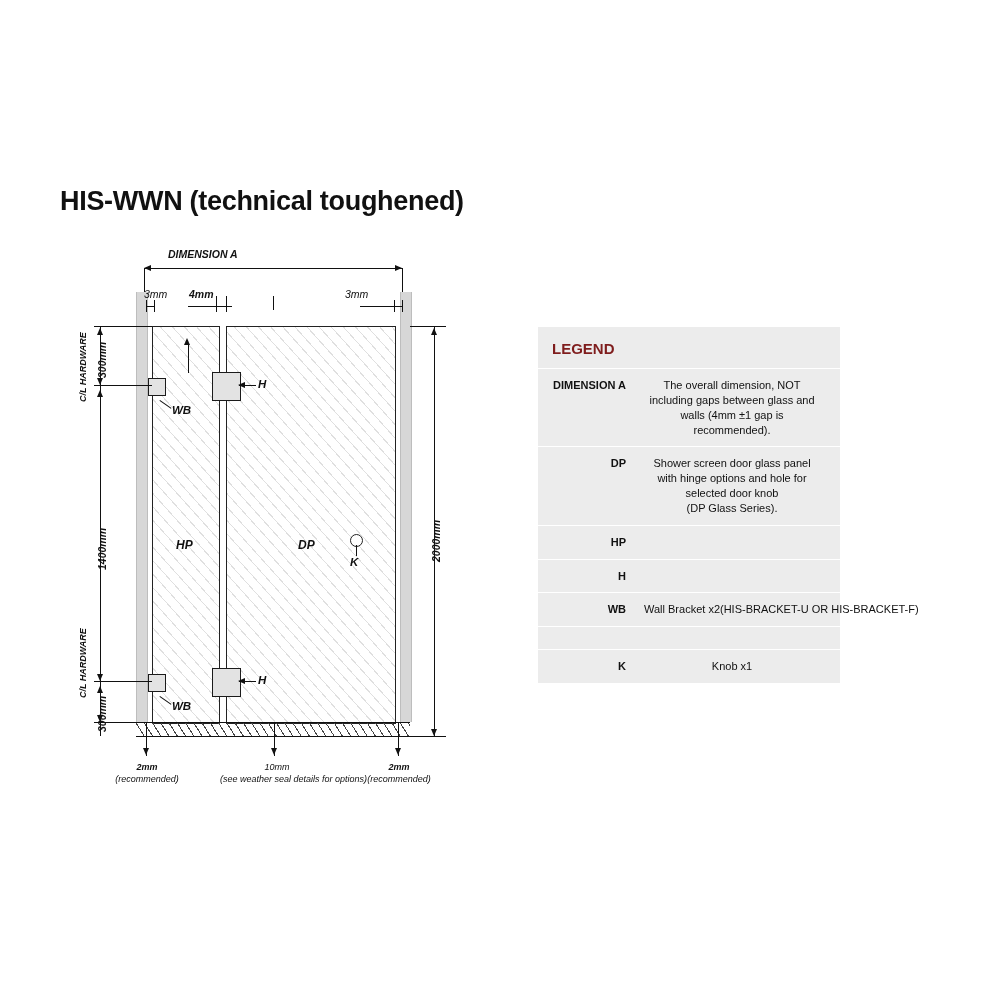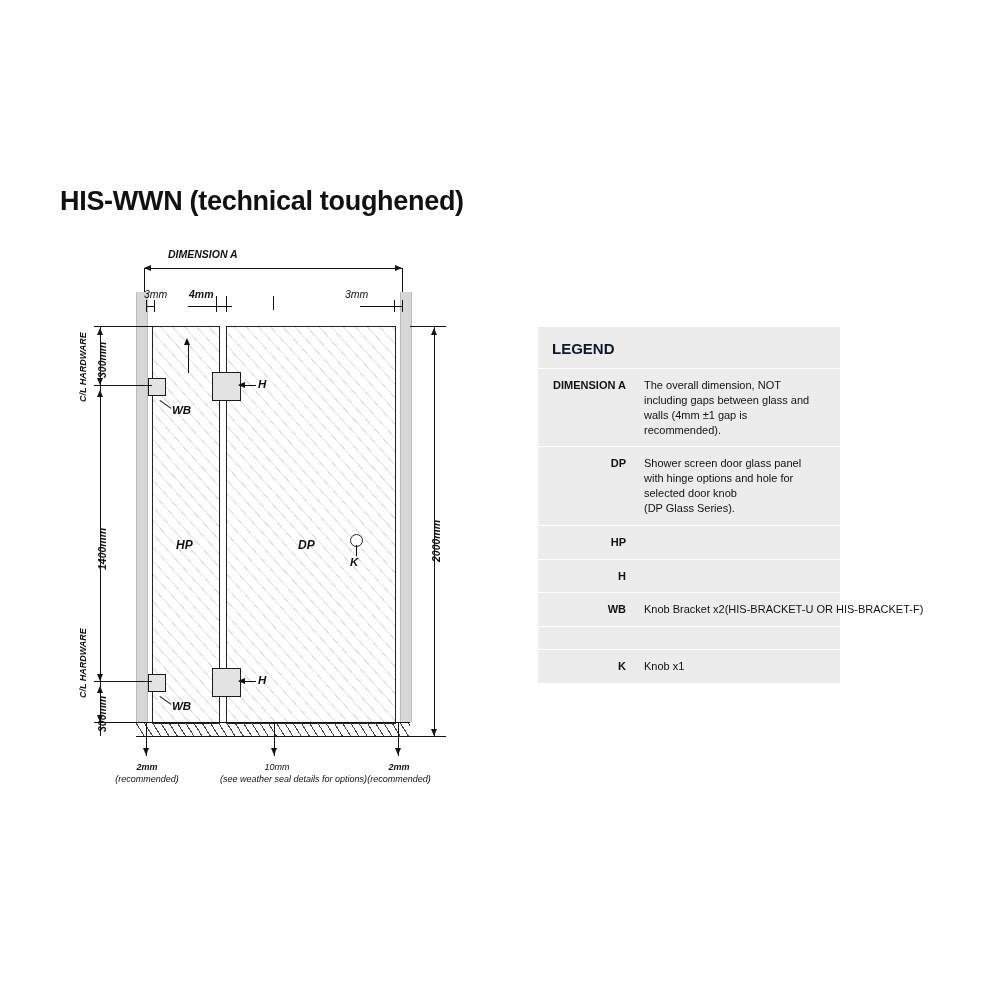--- a/index.html
+++ b/index.html
@@ -125,21 +125,21 @@
     position:absolute;
     left:538px; top:327px;
     width:302px;
     background:#ececec;
     font-size:11px;
   }
   .legend-title{
     font-size:15px;
     font-weight:bold;
     padding:13px 14px 11px 14px;
-    color:#0f172a;
+    color:#7f1d1d;
   }
   .legend-row{
     display:flex;
     border-top:1px solid #ffffff;
     min-height:26px;
   }
   .legend-row .key{
     width:96px;
     flex:0 0 96px;
     padding:9px 8px 9px 6px;
@@ -147,20 +147,21 @@
     font-weight:bold;
     box-sizing:border-box;
     line-height:1.35;
   }
   .legend-row .val{
     flex:1;
     padding:9px 20px 9px 10px;
     box-sizing:border-box;
     line-height:1.35;
     white-space:pre-line;
+    text-align:center;
   }
   .legend-row.wide .val{ white-space:nowrap;}
   .legend-spacer{ height:22px; border-top:1px solid #ffffff;}
   .legend-foot{
     text-align:center;
     font-size:10px;
     font-style:italic;
     font-weight:bold;
     padding:14px 6px 12px 6px;
     background:#ffffff;
@@ -291,21 +292,21 @@
 (DP Glass Series).</div>
   </div>
   <div class="legend-row">
     <div class="key">HP</div>
   </div>
   <div class="legend-row">
     <div class="key">H</div>
   </div>
   <div class="legend-row wide">
     <div class="key">WB</div>
-    <div class="val">Knob Bracket x2(HIS-BRACKET-U OR HIS-BRACKET-F)</div>
+    <div class="val">Wall Bracket x2(HIS-BRACKET-U OR HIS-BRACKET-F)</div>
   </div>
   <div class="legend-spacer"></div>
   <div class="legend-row">
     <div class="key">K</div>
     <div class="val">Knob x1</div>
   </div>
 
 </div>
 
 </body></html>

